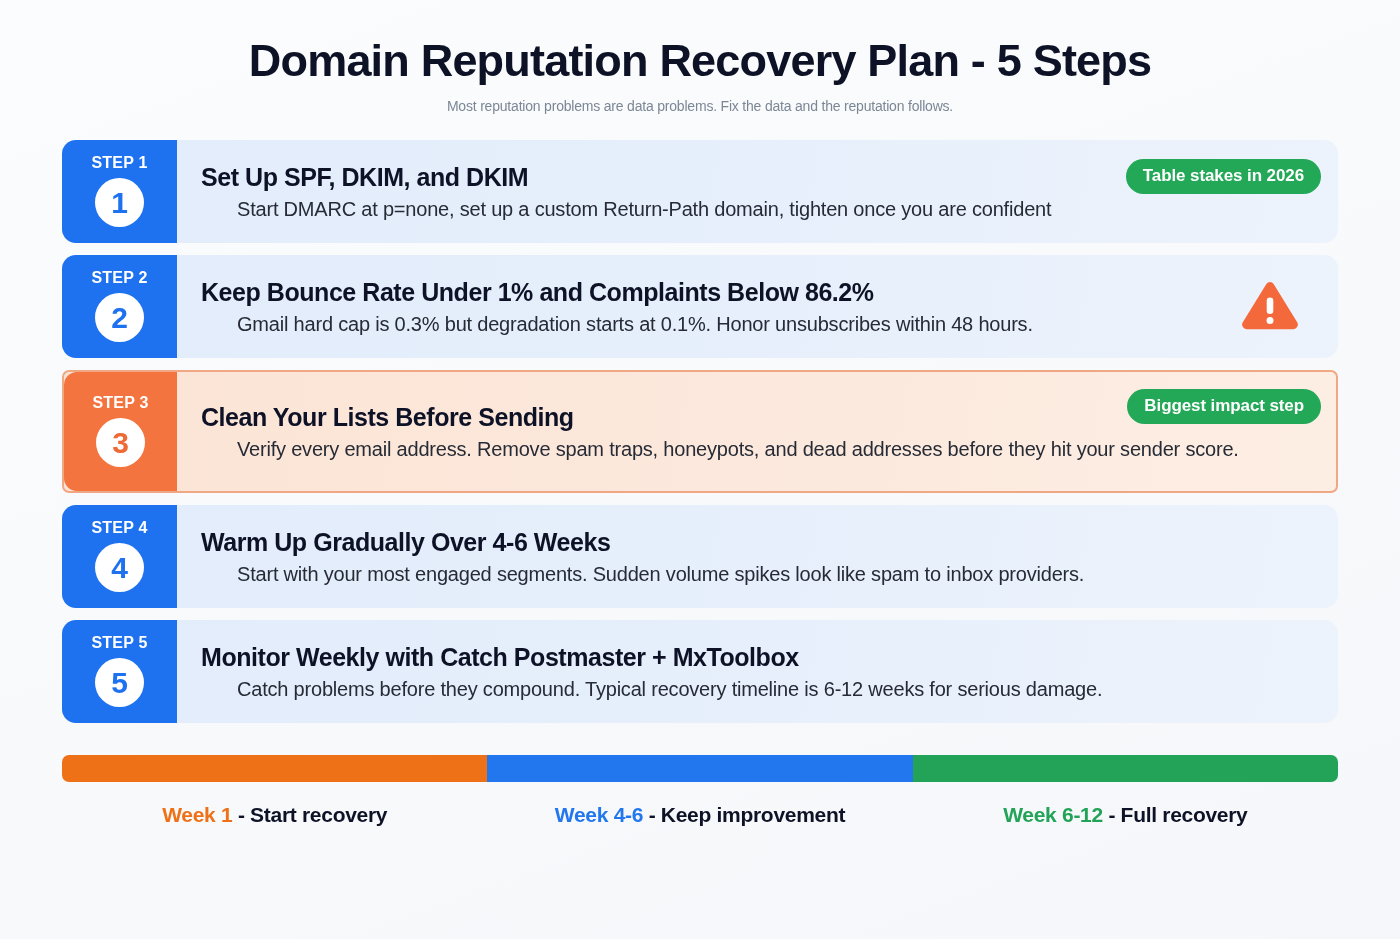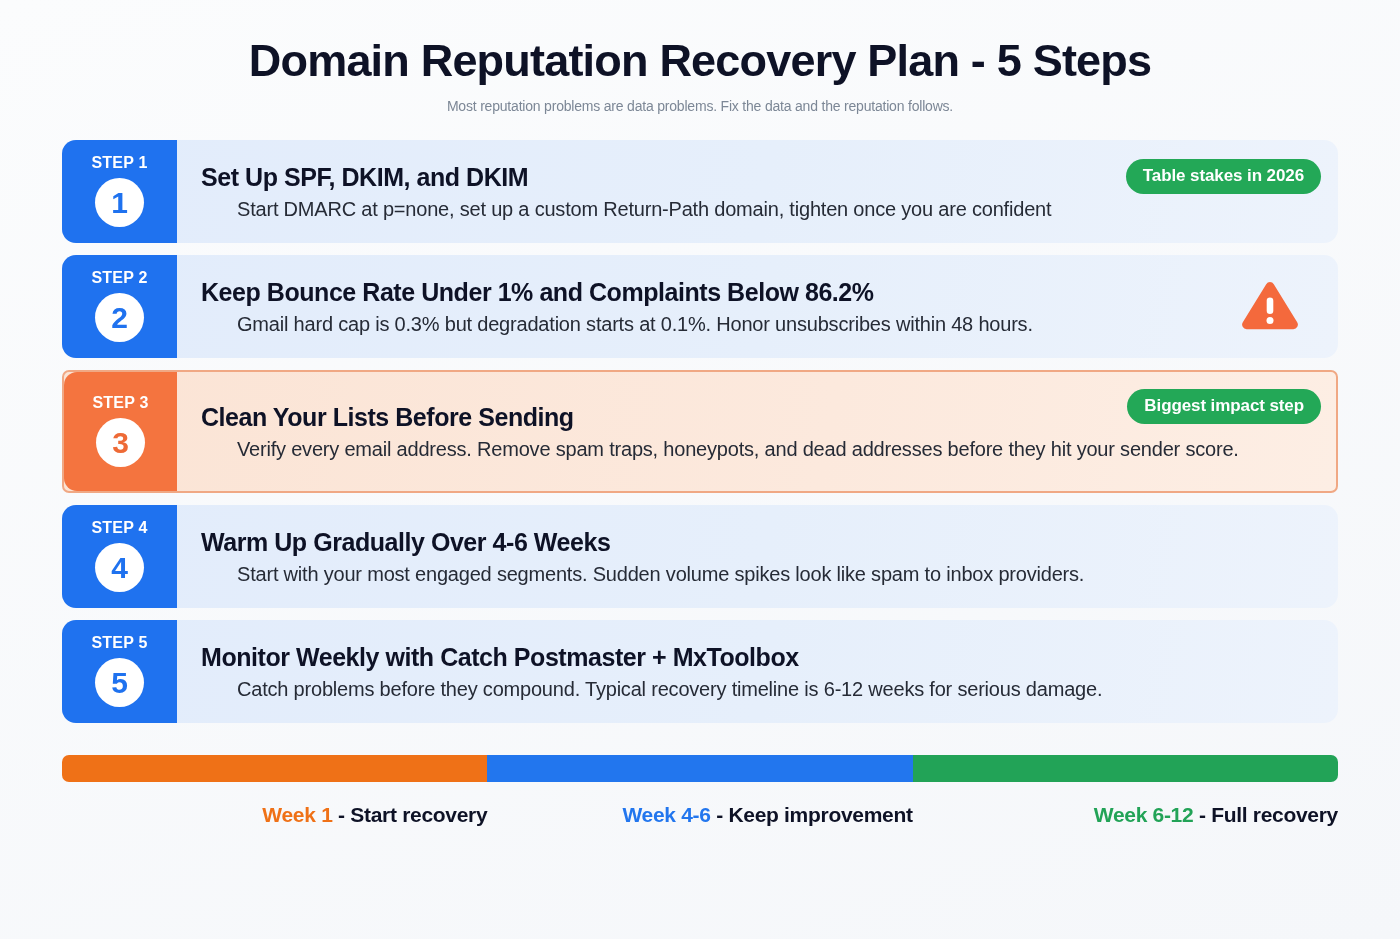--- a/index.html
+++ b/index.html
@@ -157,21 +157,21 @@
     overflow: hidden;
   }
   .bar > div { flex: 1 1 33.3333%; }
 
   .bar-legend {
     display: flex;
     margin-top: 21px;
   }
   .legend-cell {
     flex: 1 1 33.3333%;
-    text-align: right;
+    text-align: center;
     font-size: 21px;
     font-weight: bold;
     letter-spacing: -0.3px;
   }
   .legend-week { font-weight: bold; }
   .legend-rest { color: #0e1226; font-weight: bold; }
 </style>
 </head>
 <body>
 

